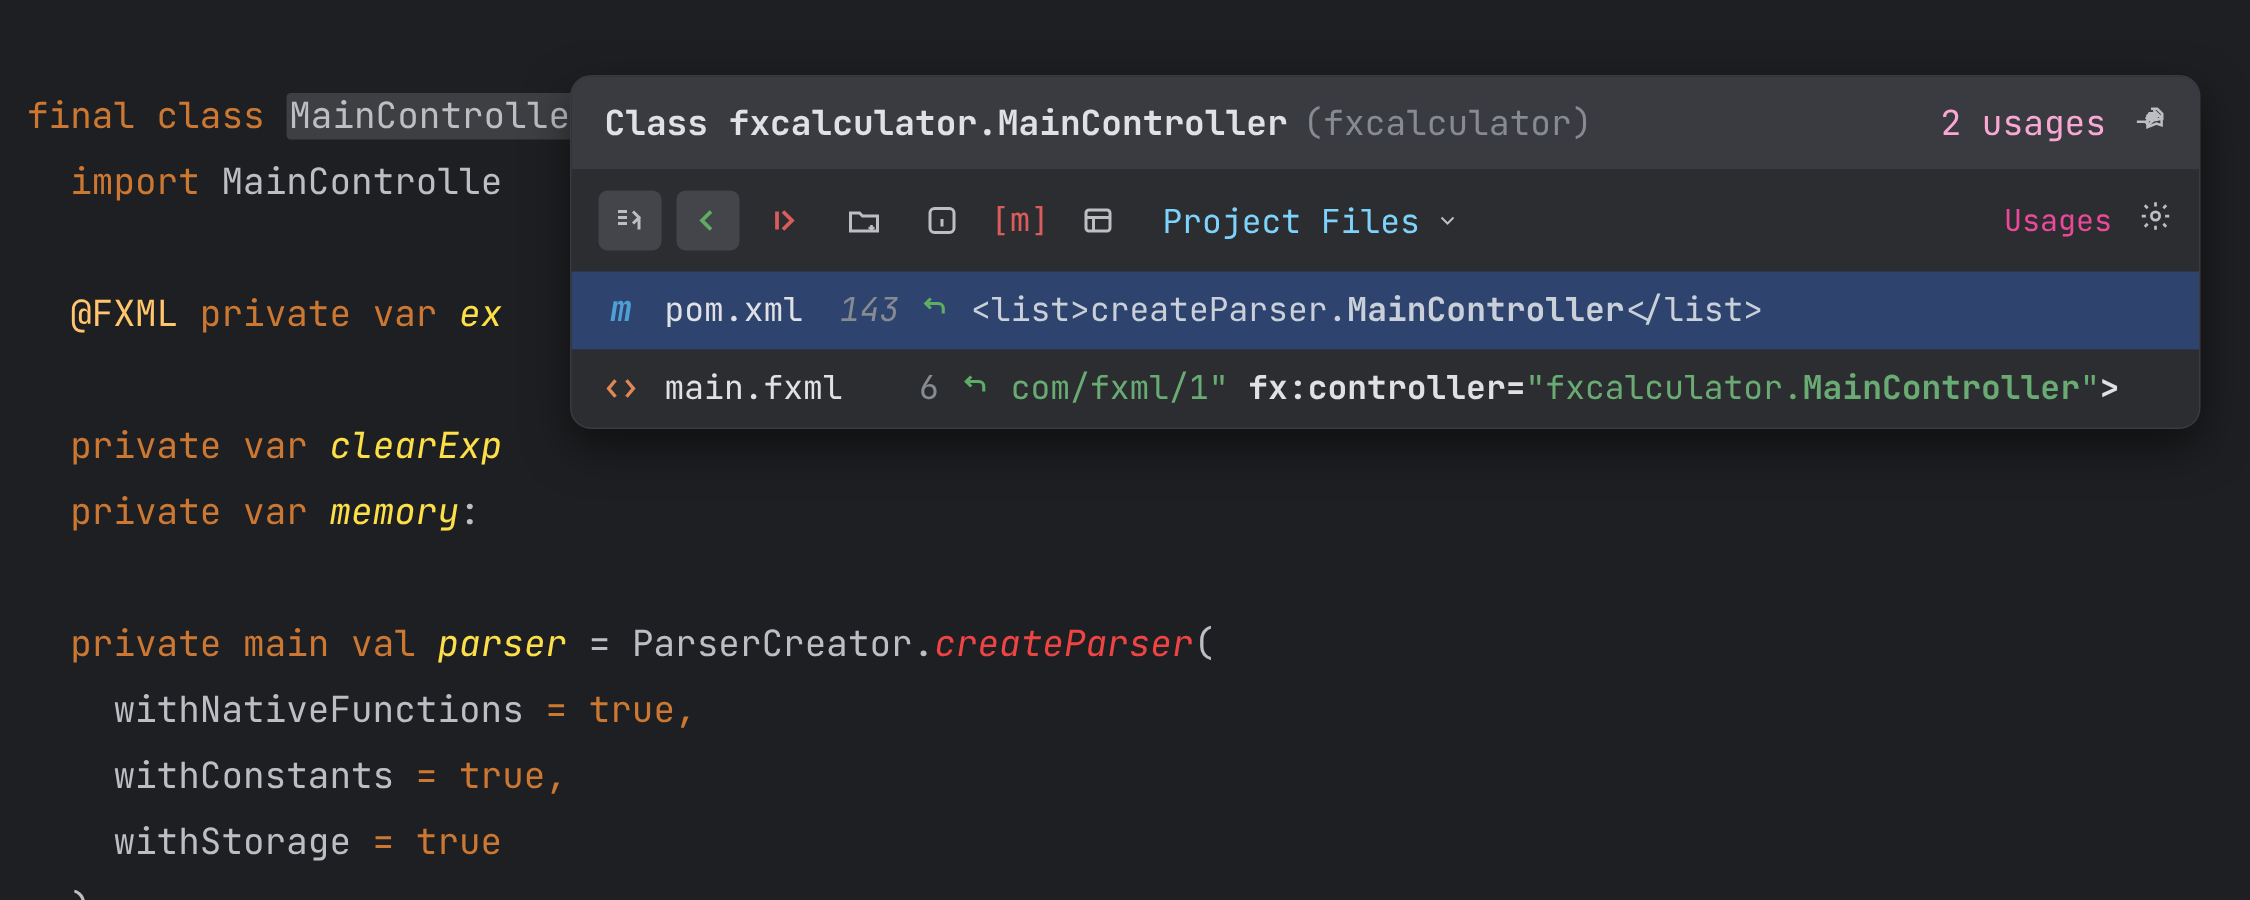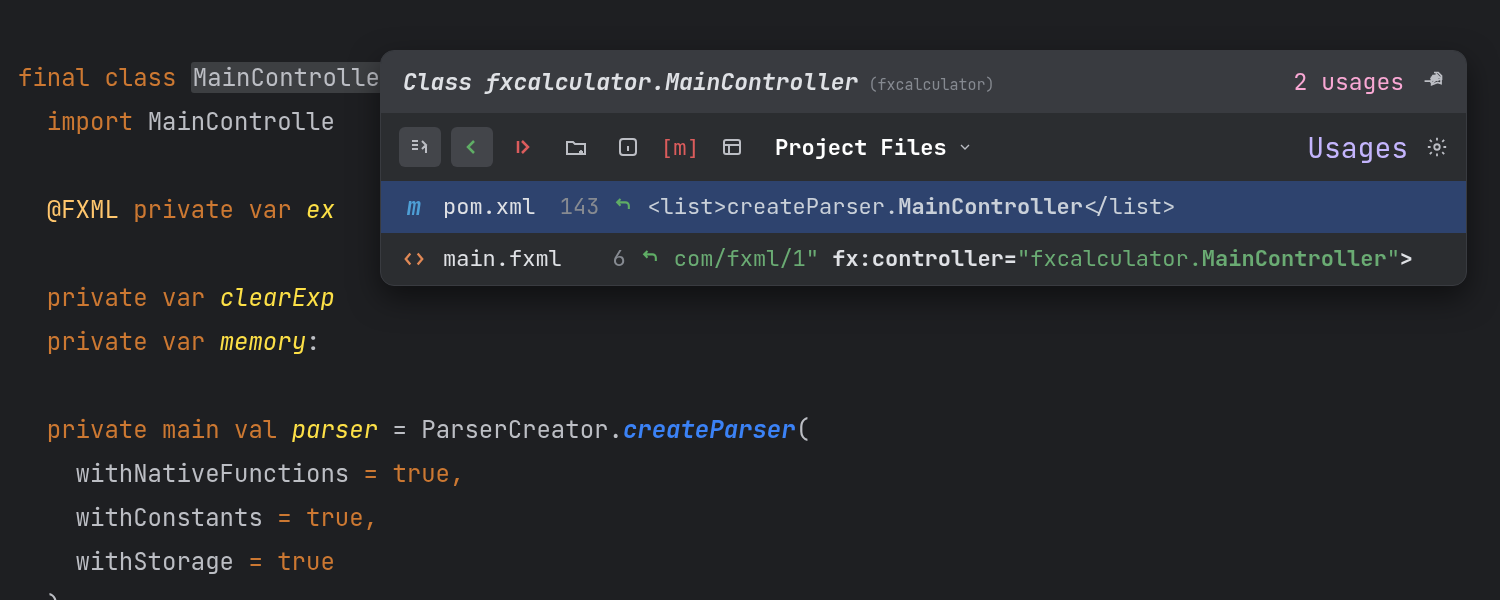--- a/index.html
+++ b/index.html
@@ -19,21 +19,21 @@
     left: 0;
     right: 0;
     padding: 12px 18px;
     line-height: 44px;
     white-space: pre;
   }
   .kw-orange { color: #cc7832; }
   .kw-yellow { color: #ffc66d; }
   .ident { color: #bcbec4; }
   .var-purple { color: #fde047; font-style: italic; }
-  .method-ital { color: #3b82f6; font-style: italic; font-weight: bold; }
+  .method-ital { color: #ef4444; font-style: italic; }
   .highlight-bg { background: #3d3f42; padding: 0 2px; border-radius: 3px;}
 
   
   .popup {
     position: absolute;
     top: 50px;
     left: 380px;
     width: 1085px;
     background: #2b2d30;
     border: 1px solid #393b40;
@@ -41,22 +41,22 @@
     box-shadow: 0 12px 30px rgba(0,0,0,0.5);
     overflow: hidden;
   }
   .popup-header {
     background: #393b40;
     padding: 16px 22px;
     display: flex;
     align-items: baseline;
     gap: 10px;
   }
-  .popup-title { font-weight: 600; color: #dfe1e5; font-size: 23px; font-style: italic;}
-  .popup-subtitle { color: #868a91; font-size: 15px;}
+  .popup-title { font-weight: 600; color: #dfe1e5; font-size: 23px;}
+  .popup-subtitle { color: #868a91; font-size: 23px;}
   .popup-header-right { margin-left: auto; display: flex; align-items: center; gap: 20px; color:#f9a8d4; font-size:23px;}
   .pin-icon svg { width: 20px; height: 20px; }
 
   .popup-toolbar {
     display: flex;
     align-items: center;
     padding: 14px 18px;
     gap: 10px;
     background: #2b2d30;
   }
@@ -71,28 +71,27 @@
   }
   .tool-btn.active { background: #43454a; }
   .tool-btn svg { width: 24px; height: 24px; }
   .m-icon {
     font-family: monospace;
     color: #db5c5c;
     font-size: 22px;
   }
   .toolbar-label {
     margin-left: 12px;
-    color: #ffffff;
+    color: #7dd3fc;
     font-size: 22px;
     display:flex;
     align-items:center;
     gap:10px;
-    font-weight:bold;
-  }
-  .toolbar-right { margin-left:auto; display:flex; align-items:center; gap:18px; color:#c4b5fd; font-size:28px;}
+  }
+  .toolbar-right { margin-left:auto; display:flex; align-items:center; gap:18px; color:#ec4899; font-size:20px;}
 
   .results { }
   .result-row {
     display: flex;
     align-items: center;
     padding: 10px 18px;
     gap: 14px;
     font-size: 22px;
     line-height: 32px;
     white-space: pre;
@@ -197,21 +196,21 @@
       <span>
         <svg viewBox="0 0 24 24" width="22" height="22" fill="none" stroke="#bcbec4" stroke-width="2">
             <circle cx="12" cy="12" r="3"></circle>
             <path d="M12 2v3M12 19v3M4.2 4.2l2.1 2.1M17.7 17.7l2.1 2.1M2 12h3M19 12h3M4.2 19.8l2.1-2.1M17.7 6.3l2.1-2.1"></path>
           </svg>
       </span>
     </div>
   </div>
 
   <div class="results" id="results-container">
-      <div class="result-row selected"><span class="file-icon"><span class="m">m</span></span><span class="filename">pom.xml</span><span class="line-num" style="width: 50px;">143</span><span class="new-arrow"><svg viewBox="0 0 24 24" fill="none" stroke="#5fad65" stroke-width="2.5">
+      <div class="result-row selected"><span class="file-icon"><span class="m">m</span></span><span class="filename">pom.xml</span><span class="line-num" style="width: 50px; font-style: italic;">143</span><span class="new-arrow"><svg viewBox="0 0 24 24" fill="none" stroke="#5fad65" stroke-width="2.5">
             <path d="M9 14l-4-4 4-4M5 10h10a4 4 0 0 1 4 4v4"></path>
           </svg></span><span class="code-snippet"><span class="tag sel">&lt;list&gt;</span><span class="tag sel">createParser.</span><span class="tag sel bold">MainController</span><span class="tag sel">&lt;/list&gt;</span></span></div>
       <div class="result-row"><span class="file-icon"><svg viewBox="0 0 24 24" fill="none" stroke="#e08855" stroke-width="2.5">
             <path d="M8 6l-5 6 5 6M16 6l5 6-5 6"></path>
           </svg></span><span class="filename">main.fxml</span><span class="line-num" style="width: 50px;">6</span><span class="new-arrow"><svg viewBox="0 0 24 24" fill="none" stroke="#5fad65" stroke-width="2.5">
             <path d="M9 14l-4-4 4-4M5 10h10a4 4 0 0 1 4 4v4"></path>
           </svg></span><span class="code-snippet"><span class="green">com/fxml/1"</span><span class="attr"> fx:controller=</span><span class="green">"fxcalculator.</span><span class="green bold">MainController</span><span class="green">"</span><span class="attr">&gt;</span></span></div>
     </div>
 </div>
 

